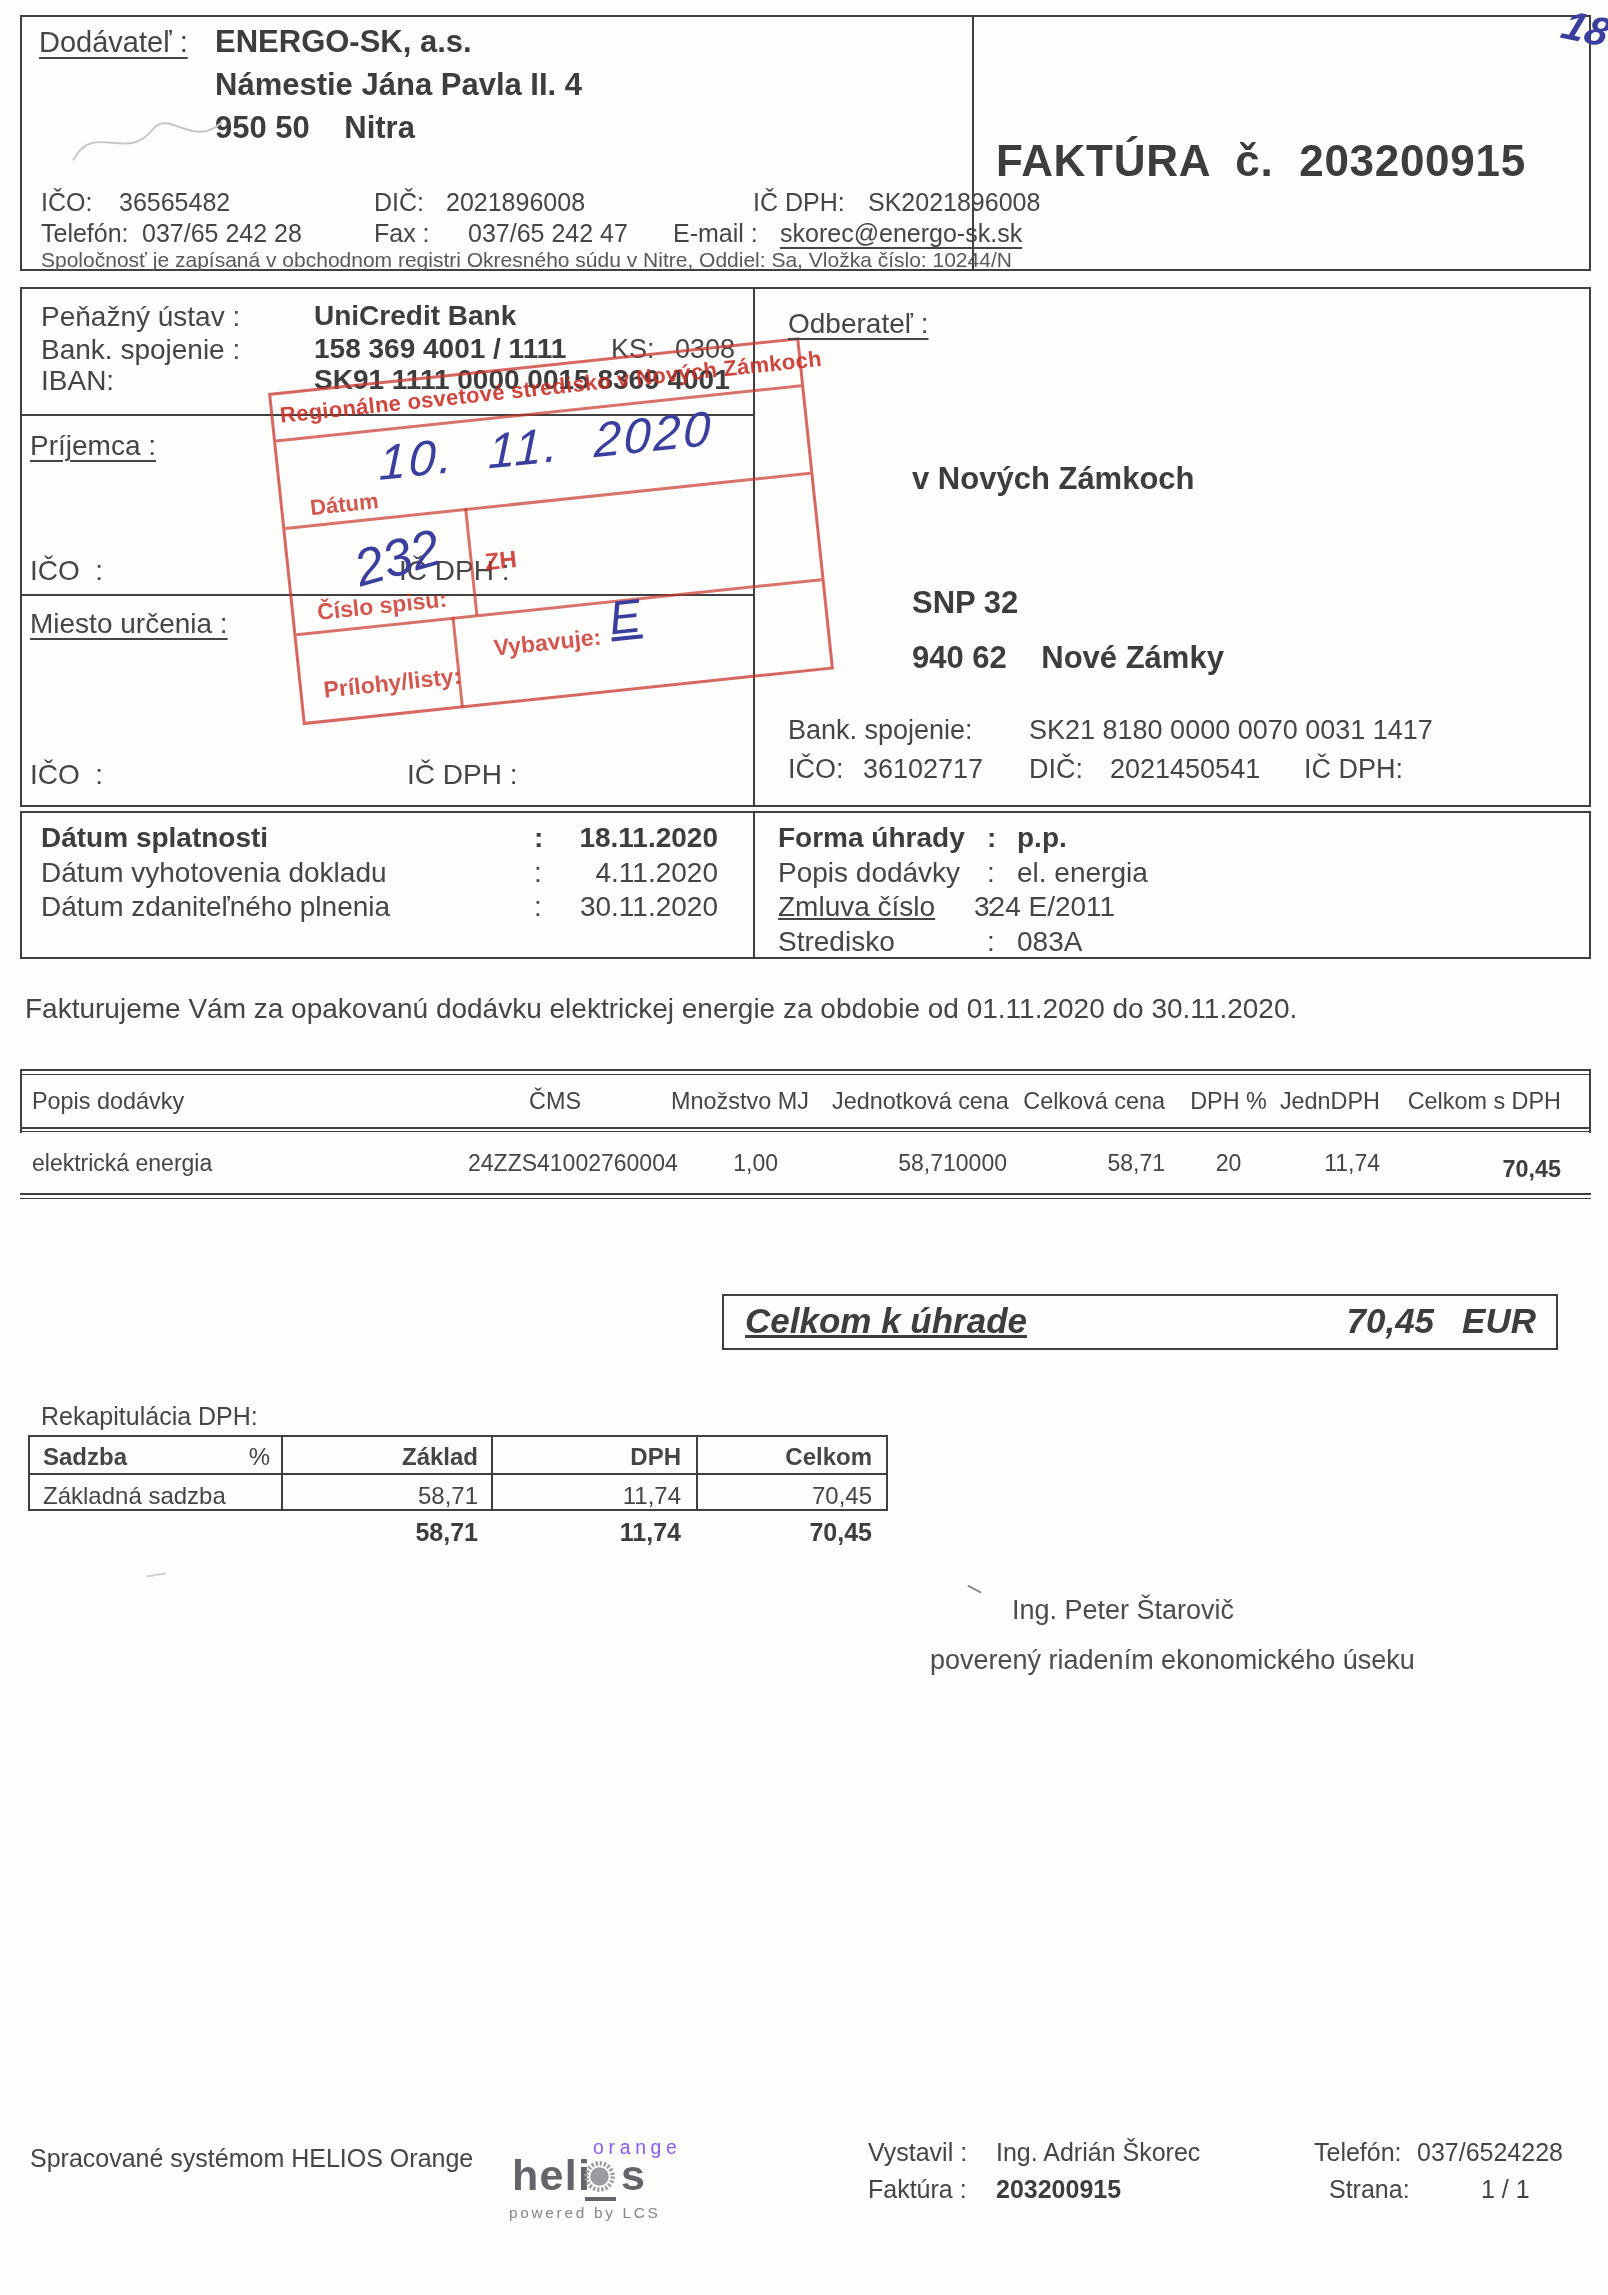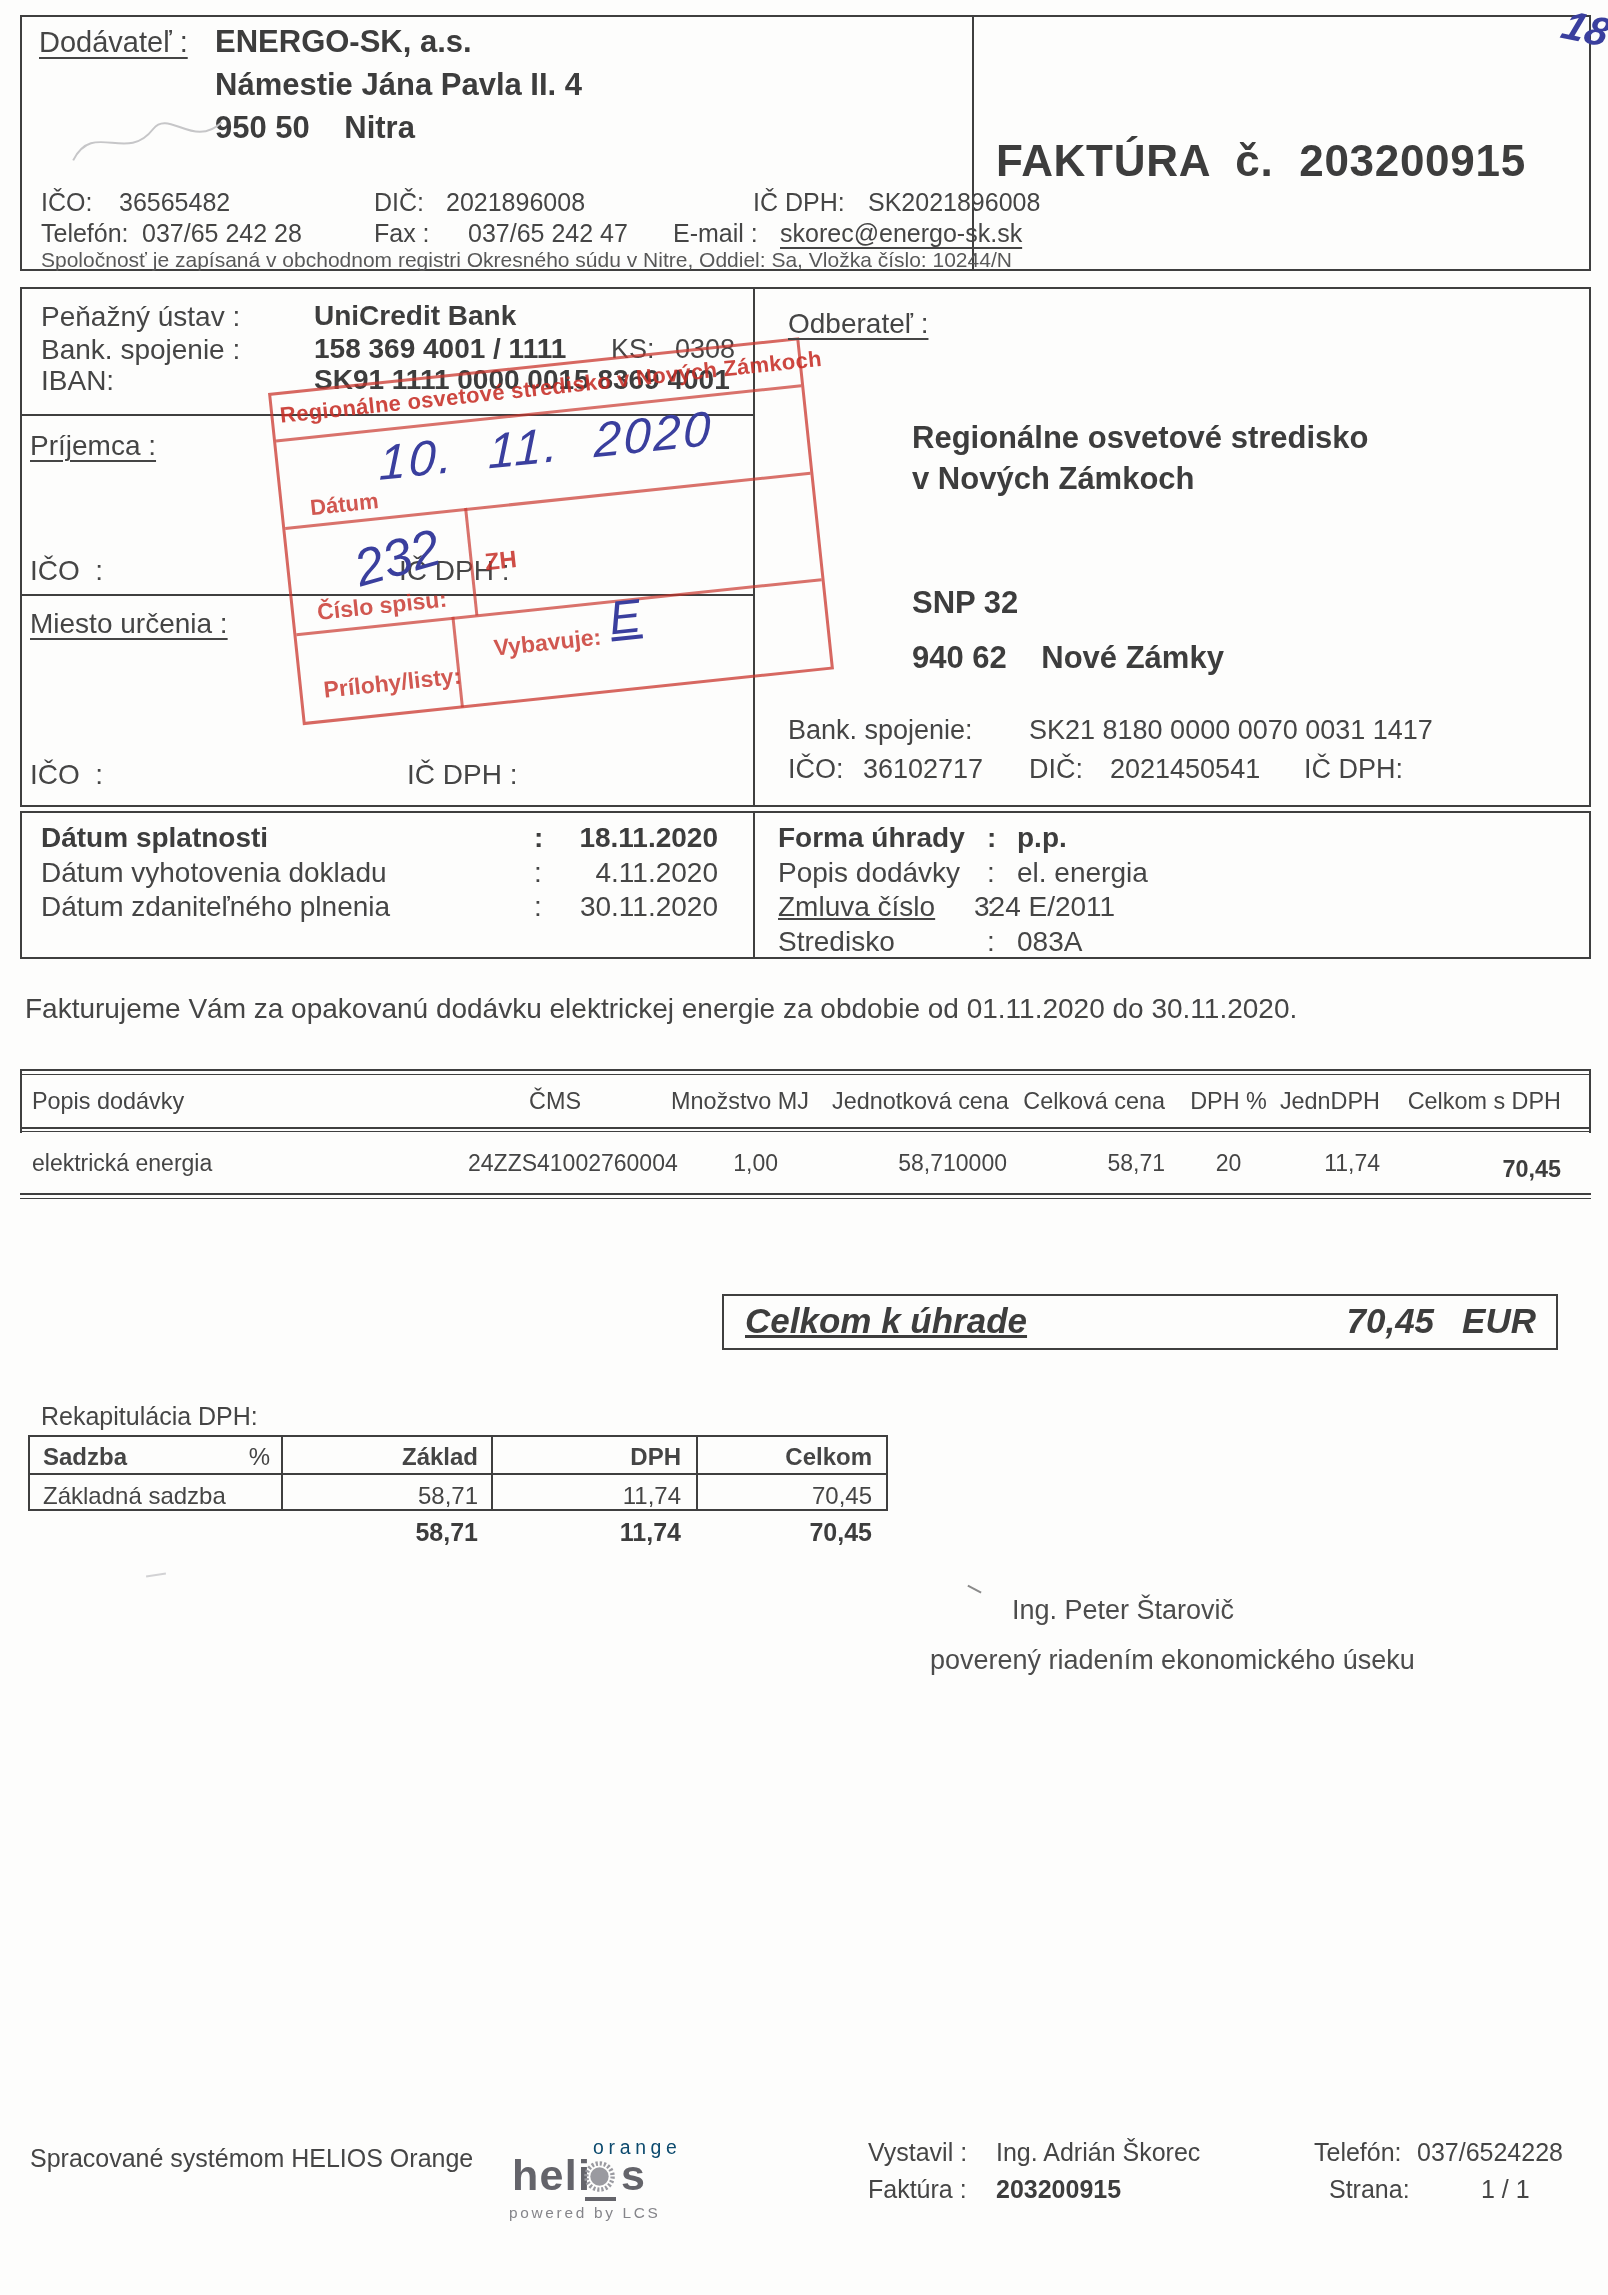--- a/index.html
+++ b/index.html
@@ -102,21 +102,20 @@
     <span class="t b" style="left:195px;top:175px;font-size:24px;color:rgba(198,46,38,0.85);">ZH</span>
     <div class="sl" style="left:0;top:239px;width:528px;height:2.7px;"></div>
 
     <div class="sl" style="left:156px;top:239px;width:2.7px;height:91px;"></div>
     <span class="t" style="left:21.4px;top:286px;font-size:23px;font-weight:bold;color:rgba(198,46,38,0.8);">Prílohy/listy:</span>
     <span class="t" style="left:195px;top:262px;font-size:23px;font-weight:bold;color:rgba(198,46,38,0.8);">Vybavuje:</span>
     <span class="t hand" style="left:313px;top:231px;font-size:47px;text-decoration:underline;">E</span>
   </div>
 
   <span class="t u" style="left:788px;top:309px;font-size:28px;">Odberateľ :</span>
-  <span class="t b" style="left:912px;top:421px;font-size:31px;">Regionálne osvetové stredisko</span>
   <span class="t b" style="left:912px;top:462px;font-size:31px;">v Nových Zámkoch</span>
   <span class="t b" style="left:912px;top:586px;font-size:31px;">SNP 32</span>
   <span class="t b pre" style="left:912px;top:629px;font-size:31px;margin-top:12px;">940 62    Nové Zámky</span>
 
   <span class="t" style="left:788px;top:716px;font-size:27px;">Bank. spojenie:</span>
   <span class="t pre" style="left:1029px;top:716px;font-size:27px;">SK21 8180 0000 0070 0031 1417</span>
   <span class="t" style="left:788px;top:755px;font-size:27px;">IČO:</span>
   <span class="t" style="left:863px;top:755px;font-size:27px;">36102717</span>
   <span class="t" style="left:1029px;top:755px;font-size:27px;">DIČ:</span>
   <span class="t" style="left:1110px;top:755px;font-size:27px;">2021450541</span>
@@ -220,21 +219,21 @@
   <div class="t" style="left:146px;top:1574px;width:20px;height:2px;background:#d2d2d4;transform:rotate(-8deg);"></div>
 
   <span class="t" style="left:30px;top:2145px;font-size:25px;">Spracované systémom HELIOS Orange</span>
 
   <span class="t" style="left:512px;top:2152px;font-size:43px;font-weight:bold;color:#64646a;letter-spacing:1.3px;">heli</span>
   <svg class="sun" style="left:582px;top:2159px;" width="35" height="35" viewBox="0 0 40 40">
     <circle cx="20" cy="20" r="10.5" fill="#9a9aa0"></circle>
     <circle cx="20" cy="20" r="15" fill="none" stroke="#9a9aa0" stroke-width="5" stroke-dasharray="2.5 2.2"></circle>
   </svg>
   <span class="t" style="left:621px;top:2152px;font-size:43px;font-weight:bold;color:#64646a;">s</span>
-  <span class="t" style="left:593px;top:2137px;font-size:19.4px;letter-spacing:4.7px;color:#0c4a6e;">orange</span>
+  <span class="t" style="left:593px;top:2137px;font-size:19.4px;letter-spacing:4.7px;color:#8b5cf6;">orange</span>
   <div class="t" style="left:585px;top:2197px;width:31px;height:4px;background:#64646a;"></div>
   <span class="t" style="left:509px;top:2205px;font-size:15.4px;letter-spacing:2.7px;color:#85858a;">powered by LCS</span>
 
   <span class="t" style="left:868px;top:2139px;font-size:25px;">Vystavil :</span>
   <span class="t" style="left:996px;top:2139px;font-size:25px;">Ing. Adrián Škorec</span>
   <span class="t" style="left:1314px;top:2139px;font-size:25px;">Telefón:</span>
   <span class="t" style="left:1417px;top:2139px;font-size:25px;">037/6524228</span>
 
   <span class="t" style="left:868px;top:2176px;font-size:25px;">Faktúra :</span>
   <span class="t b" style="left:996px;top:2176px;font-size:25px;">203200915</span>

